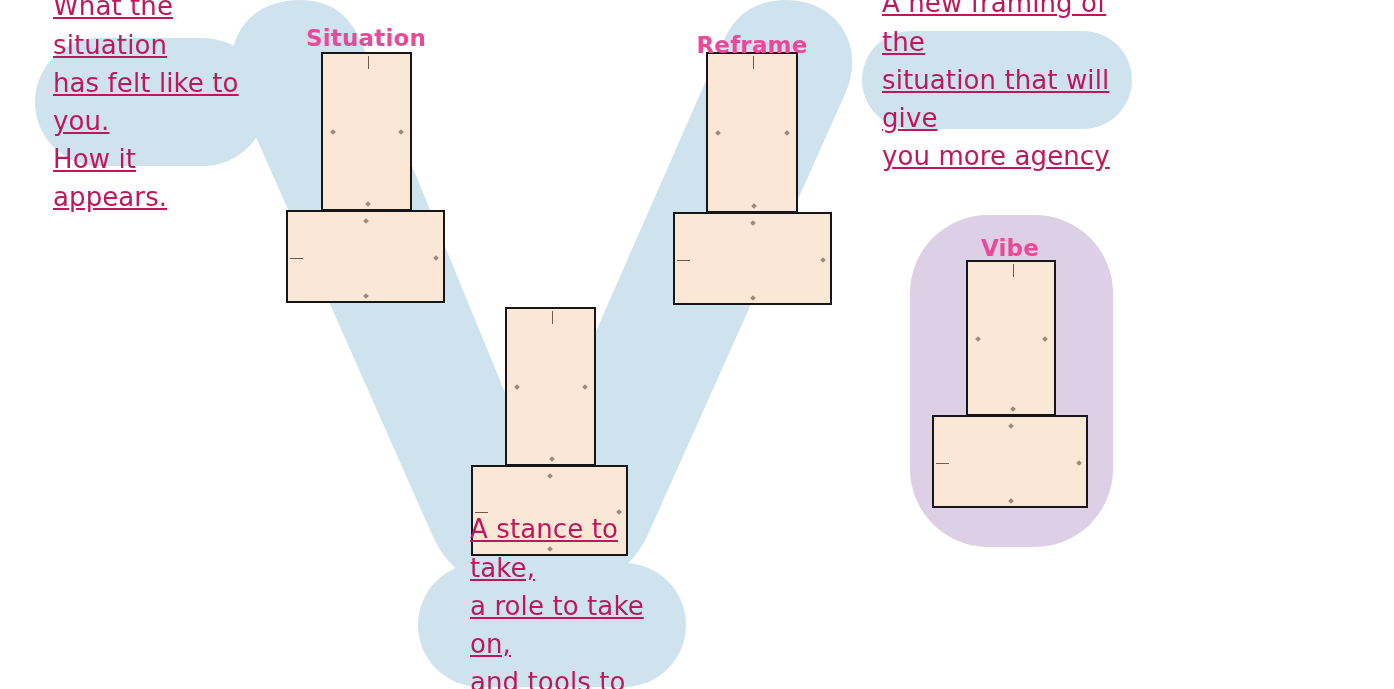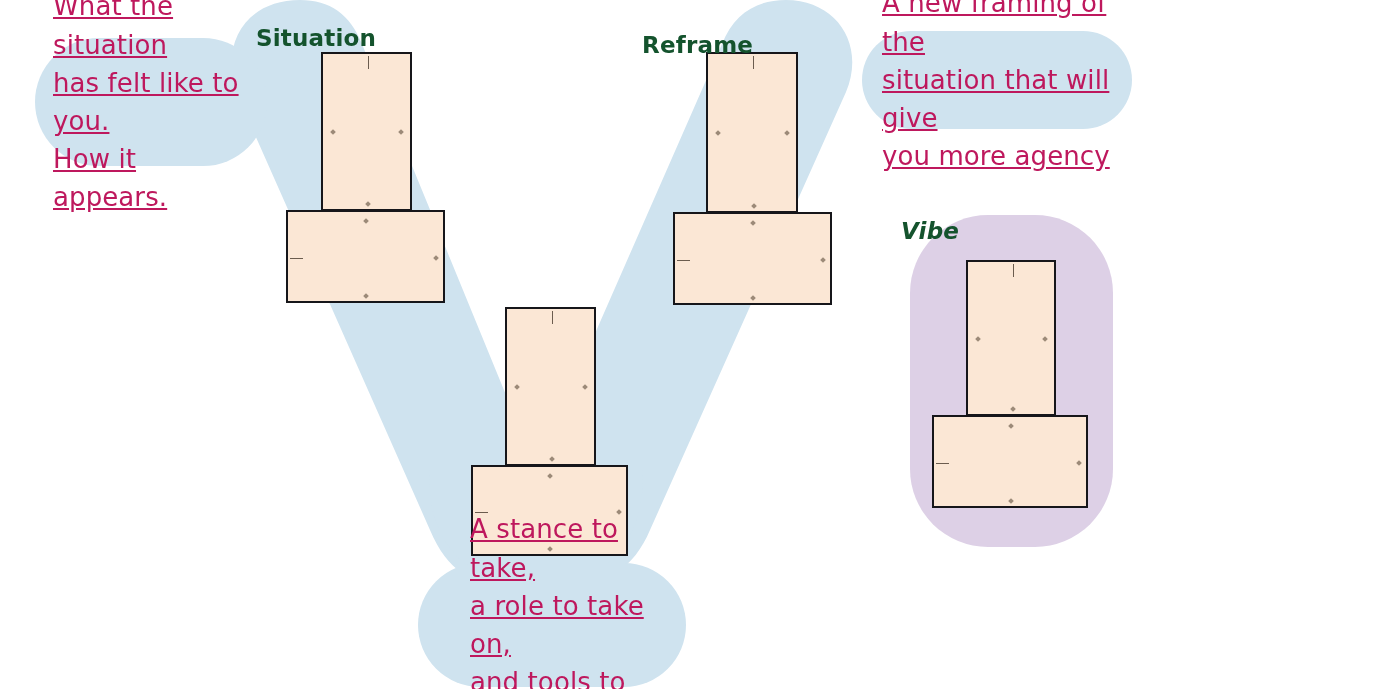--- a/index.html
+++ b/index.html
@@ -58,23 +58,24 @@
     padding-left: 52px; padding-right: 14px;
   }
   #bubble-vibe {
     left: 1124px; top: 307px; width: 248px; height: 155px;
     padding-left: 14px; padding-right: 10px;
   }
   .group-title {
     position: absolute;
     font-size: 23px;
     font-weight: 700;
-    color: #14532d;
+    color: #ec4899;
     letter-spacing: 0.2px;
     white-space: nowrap;
+    text-align: center;
     z-index: 4;
   }
   .card {
     position: absolute;
     background: #fbe7d5;
     border: 2.5px solid #16161a;
     box-sizing: border-box;
     z-index: 2;
   }
   .card .tick {
@@ -101,21 +102,21 @@
   #title-reframe       { left: 642px; top: 32px;  width: 220px; }
 
   
   #card-stance-tall    { left: 505px; top: 307px; width: 91px;  height: 159px; }
   #card-stance-wide    { left: 471px; top: 465px; width: 157px; height: 91px; }
   #title-stance        { left: 443px; top: 281px; width: 215px; }
 
   
   #card-vibe-tall      { left: 966px; top: 260px; width: 90px;  height: 156px; }
   #card-vibe-wide      { left: 932px; top: 415px; width: 156px; height: 93px; }
-  #title-vibe          { left: 901px; top: 218px; width: 218px; font-style: italic; }
+  #title-vibe          { left: 901px; top: 235px; width: 218px; }
 </style>
 </head>
 <body>
 
 <div id="stage">
 
   <svg id="bg-layer" viewBox="0 0 1394 689" width="1394" height="689" aria-hidden="true">
 
     <path fill="#cfe3ef" d="M 300,0
              C 247,0 220,42 236,92

